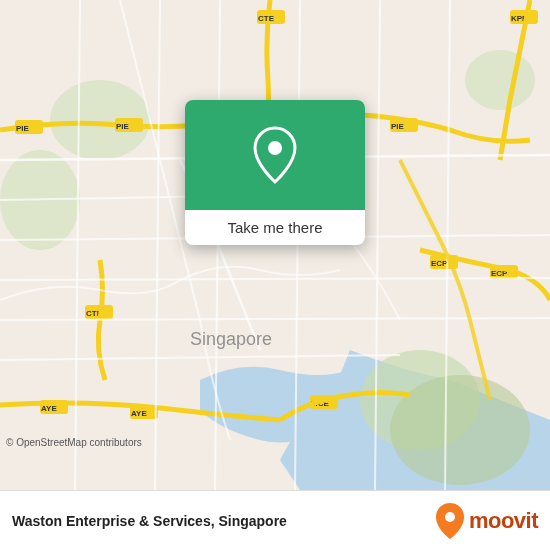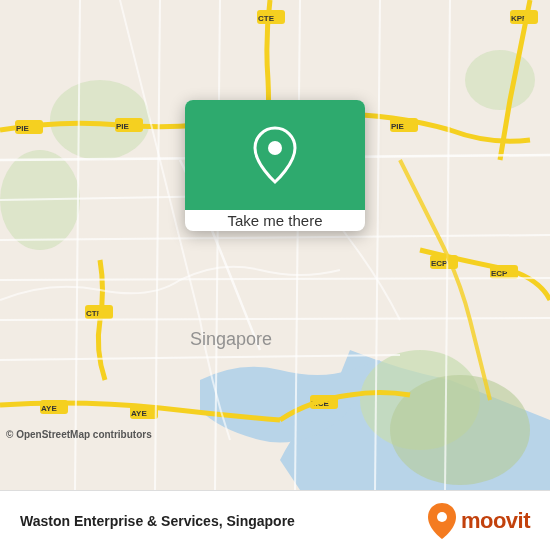--- a/index.html
+++ b/index.html
@@ -45,21 +45,21 @@
     #popup-green-area {
       background-color: #2eaa6e;
       height: 110px;
       display: flex;
       align-items: center;
       justify-content: center;
       position: relative;
     }
 
     #popup-button-area {
-      padding: 2px 12px;
+      padding: 9px 12px;
       text-align: center;
     }
 
     #take-me-there-btn {
       font-size: 15px;
       font-weight: 500;
       color: #333;
       cursor: pointer;
       display: block;
       width: 100%;
@@ -73,37 +73,36 @@
       left: 50%;
       transform: translateX(-50%);
       border-left: 10px solid transparent;
       border-right: 10px solid transparent;
       border-top: 10px solid white;
     }
 
     
     #attribution {
       position: absolute;
-      bottom: 50px;
+      bottom: 42px;
       left: 6px;
       font-size: 10px;
       color: #555;
       z-index: 5;
-      font-weight: bold;
     }
 
     
     #bottom-bar {
       width: 550px;
       height: 60px;
       background: white;
       border-top: 1px solid #ddd;
       display: flex;
       align-items: center;
-      padding: 0 20px;
+      padding: 0 12px;
       justify-content: space-between;
     }
 
     #location-info {
       display: flex;
       flex-direction: column;
     }
 
     #location-name {
       font-size: 14px;

